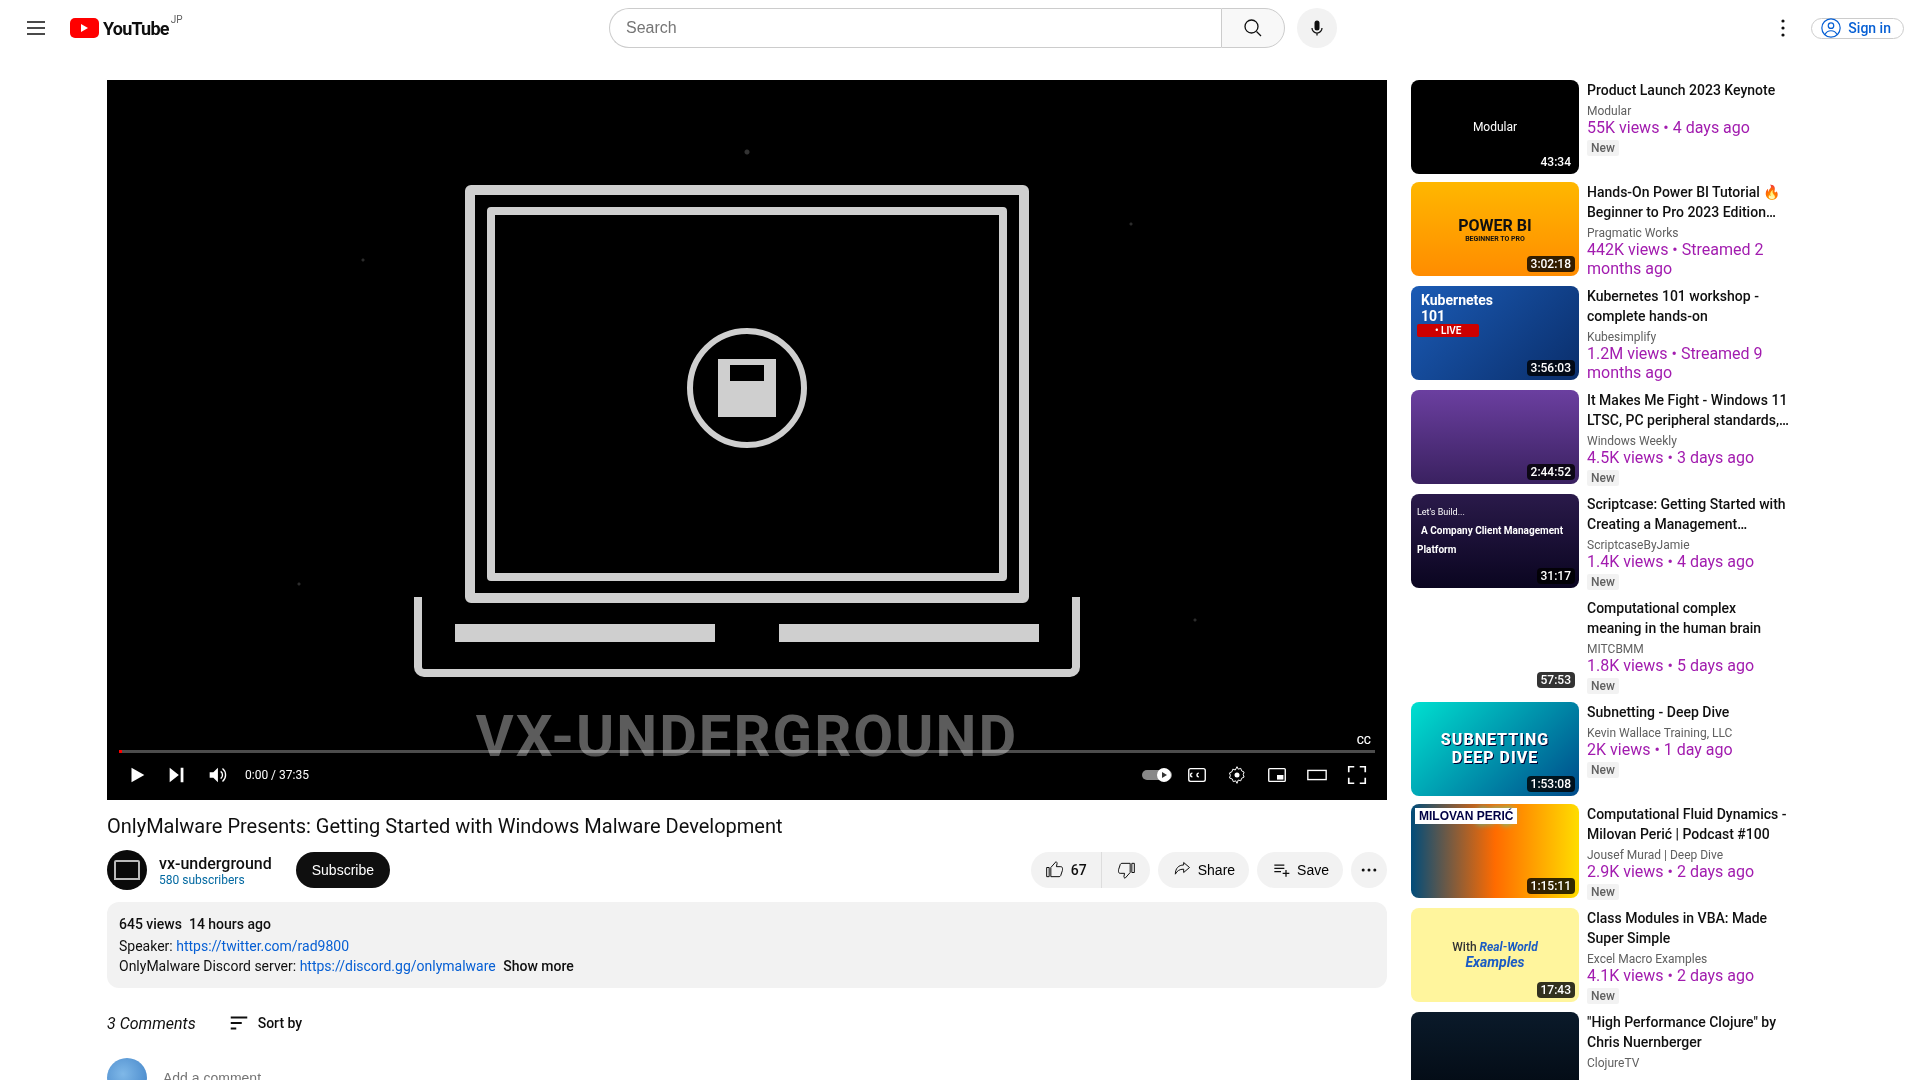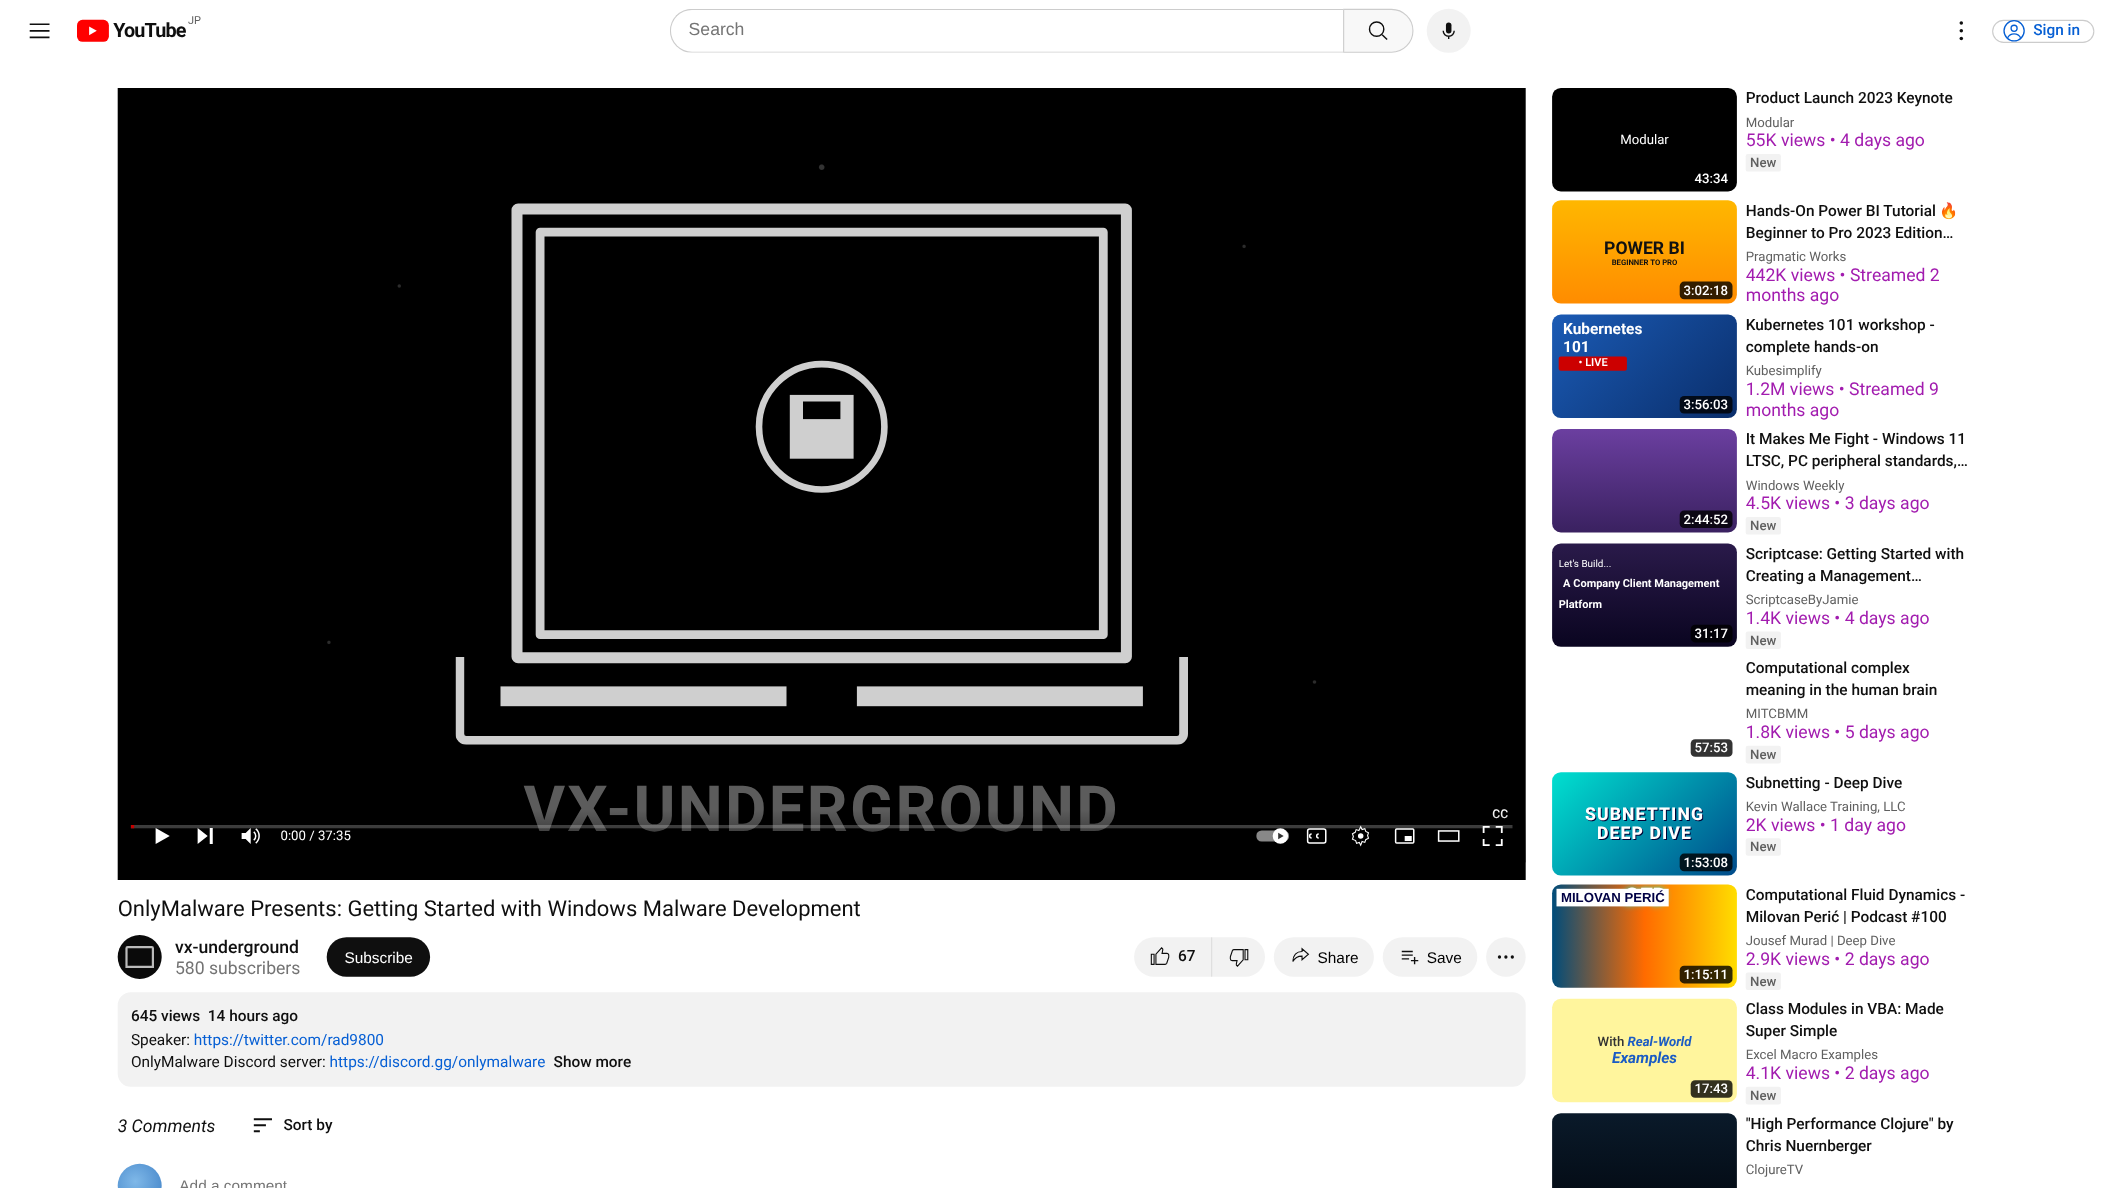--- a/index.html
+++ b/index.html
@@ -47,37 +47,37 @@
 .stars { position:absolute; inset:0; background:
  radial-gradient(circle at 20% 25%, #4a4a4a 1px, transparent 2px),
  radial-gradient(circle at 80% 20%, #4a4a4a 1px, transparent 2px),
  radial-gradient(circle at 15% 70%, #4a4a4a 1px, transparent 2px),
  radial-gradient(circle at 85% 75%, #4a4a4a 1px, transparent 2px),
  radial-gradient(circle at 50% 10%, #555 2px, transparent 3px),
  radial-gradient(circle at 30% 50%, #3a3a3a 1px, transparent 2px),
  radial-gradient(circle at 70% 55%, #3a3a3a 1px, transparent 2px);
  opacity:0.6; }
 
-.player-controls { position: absolute; bottom: 16px; left: 0; right: 0; height: 48px; display: flex; align-items: center; padding: 0 12px; background: linear-gradient(transparent, rgba(0,0,0,0.7)); z-index: 3; margin-left: 10px; }
+.player-controls { position: absolute; bottom: 1px; left: 0; right: 0; height: 48px; display: flex; align-items: center; padding: 0 12px; background: linear-gradient(transparent, rgba(0,0,0,0.7)); z-index: 3; }
 .pc-group-l, .pc-group-r { display:flex; align-items:center; gap:4px; }
 .pc-group-r { margin-left:auto; }
 .pc-btn { width: 36px; height: 36px; display: flex; align-items: center; justify-content: center; cursor: pointer; color:#fff; }
 .pc-time { color: #fff; font-size: 12px; padding: 0 6px; font-family: Roboto, Arial, sans-serif; }
 .cc-badge { position:absolute; right:12px; bottom:52px; background:rgba(0,0,0,0.7); color:#fff; font-size:11px; padding:1px 4px; border-radius:2px; font-weight:500; }
 .progress { position:absolute; bottom:47px; left:12px; right:12px; height:3px; background:rgba(255,255,255,0.3); }
 .progress-fill{ height:100%; width:0.2%; background:#ff0000;}
 
 
 .video-title { font-size: 20px; font-weight: 400; margin: 12px 0 10px 0; line-height: 28px; }
 .video-meta-row { display: flex; align-items: center; justify-content: space-between; flex-wrap: wrap; gap: 10px; }
 .channel-info { display: flex; align-items: center; gap: 12px; }
 .avatar { width: 40px; height: 40px; border-radius: 50%; background: #0a0a0a; display:flex; align-items:center; justify-content:center; }
 .avatar-inner{ width:26px; height:20px; border:2px solid #bbb; border-radius:2px 2px 0 0; }
 .channel-name { font-size: 16px; font-weight: 500; }
-.sub-count { font-size: 16px; color: #737373; }
+.sub-count { font-size: 12px; color: #0369a1; }
 .subscribe-btn { background: #0f0f0f; color: #fff; border: none; border-radius: 18px; padding: 0 16px; height: 36px; font-size: 14px; font-weight: 500; cursor: pointer; margin-left: 12px; }
 
 .action-buttons { display: flex; align-items: center; gap: 8px; }
 .like-dislike { display: flex; background: #f2f2f2; border-radius: 18px; height: 36px; overflow:hidden; }
 .like-btn, .dislike-btn { display: flex; align-items: center; padding: 0 14px; cursor: pointer; gap: 6px; font-size: 14px; font-weight:500; }
 .like-btn { border-right: 1px solid #ddd; }
 .action-btn { display: flex; align-items: center; gap: 6px; background: #f2f2f2; border: none; border-radius: 18px; padding: 0 14px; height: 36px; font-size: 14px; font-weight: 400; cursor: pointer; }
 .more-btn { width: 36px; height: 36px; border-radius: 50%; background: #f2f2f2; display: flex; align-items: center; justify-content: center; cursor: pointer; }
 
 

